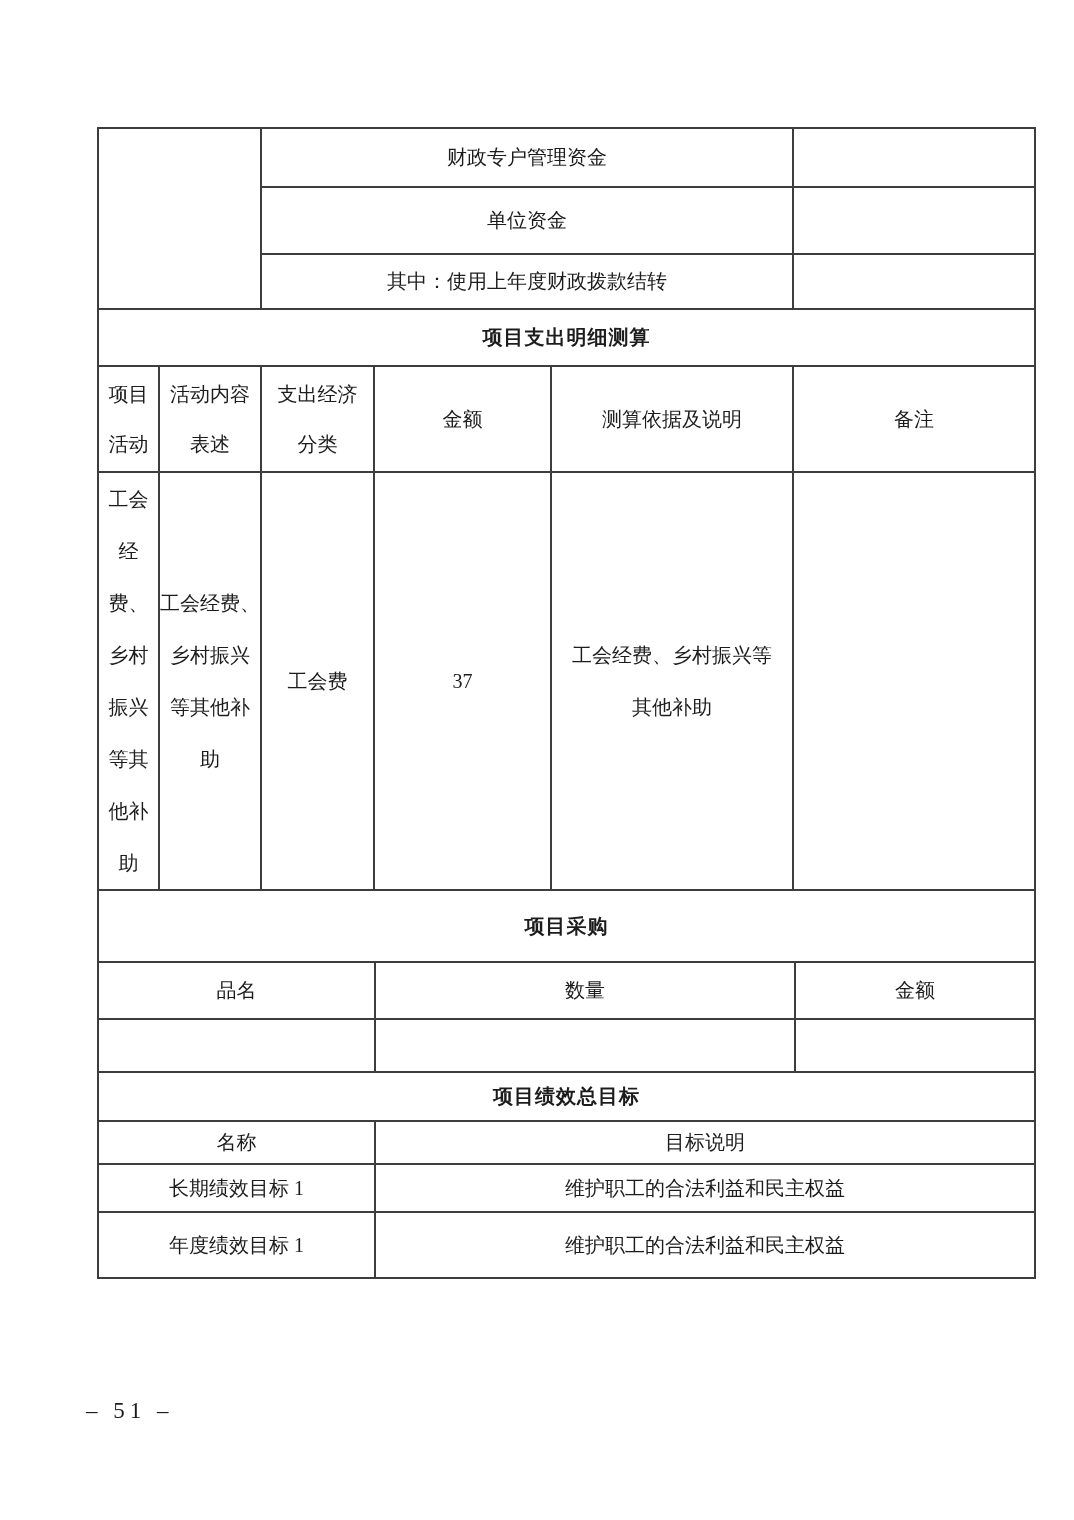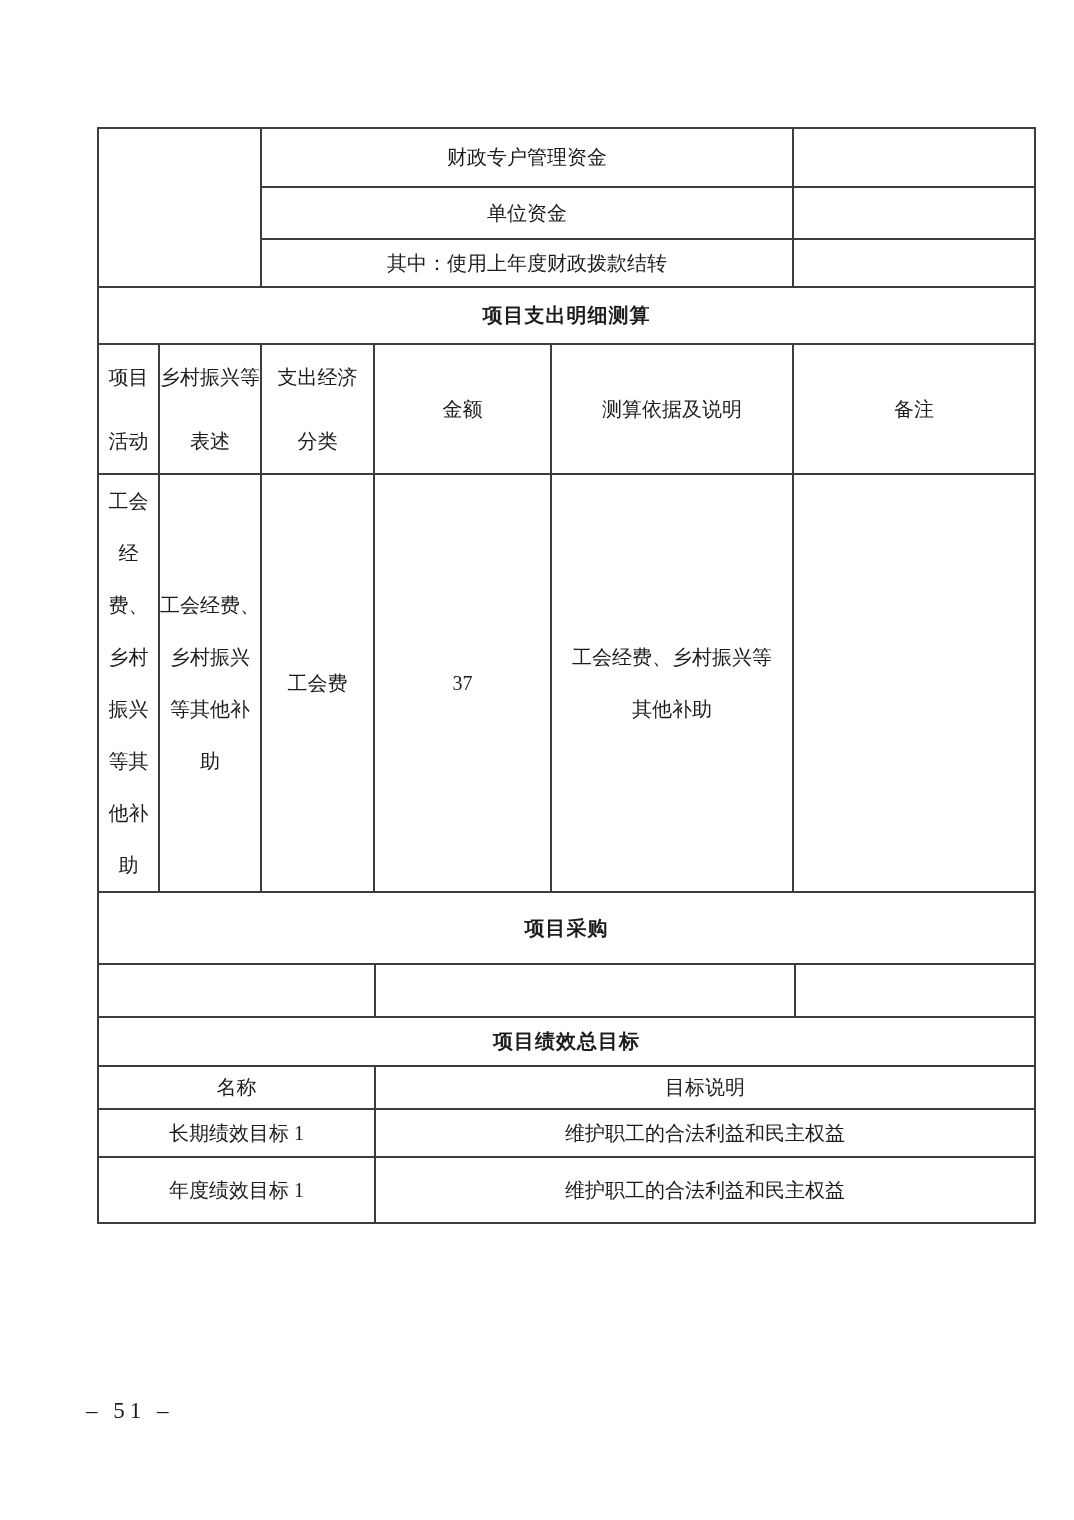--- a/index.html
+++ b/index.html
@@ -26,21 +26,21 @@
     vertical-align: middle;
     font-size: 20px;
     padding: 0;
     overflow: hidden;
   }
   td.title-cell { font-weight: bold; font-size: 21px; letter-spacing: 1px; }
   td.left { text-align: left; padding-left: 14px; margin-left: 12px; }
   td.indent { text-align: left; padding-left: 46px; }
   .preline { white-space: pre-line; }
   .lh { line-height: 52px; }
-  .lh-h { line-height: 64px; }
+  .lh-h { line-height: 50px; }
   .small { font-size: 19px; }
   .page-number {
     position: absolute;
     left: 86px;
     top: 1398px;
     font-size: 23px;
     letter-spacing: 5px;
     color: #1c1c1c;
   }
 </style>
@@ -55,25 +55,25 @@
           <col style="width:163px">
           <col style="width:532px">
           <col style="width:242px">
         </colgroup>
       <tbody>
         <tr style="height:59px">
           <td rowspan="3"></td>
           <td class="left">财政专户管理资金</td>
           <td></td>
         </tr>
-        <tr style="height:52px">
+        <tr style="height:67px">
           <td class="left">单位资金</td>
           <td></td>
         </tr>
-        <tr style="height:48px">
+        <tr style="height:55px">
           <td class="indent">其中：使用上年度财政拨款结转</td>
           <td></td>
         </tr>
       </tbody>
     </table>
 
     <table class="tbl">
       <colgroup>
         <col style="width:61px">
           <col style="width:102px">
@@ -82,21 +82,21 @@
           <col style="width:242px">
           <col style="width:242px">
       </colgroup>
       <tbody>
         <tr style="height:57px">
           <td colspan="6" class="title-cell">项目支出明细测算</td>
         </tr>
         <tr style="height:106px">
           <td class="preline lh-h">项目
 活动</td>
-          <td class="preline lh-h">乡村振兴等
+          <td class="preline lh-h">活动内容
 表述</td>
           <td class="preline lh-h">支出经济
 分类</td>
           <td>金额</td>
           <td>测算依据及说明</td>
           <td>备注</td>
         </tr>
         <tr style="height:416px">
           <td class="preline lh small">工会
 经
@@ -121,20 +121,25 @@
 
     <table class="tbl">
       <colgroup>
           <col style="width:277px">
           <col style="width:420px">
           <col style="width:240px">
         </colgroup>
       <tbody>
         <tr style="height:72px">
           <td colspan="3" class="title-cell">项目采购</td>
+        </tr>
+        <tr style="height:57px">
+          <td>品名</td>
+          <td>数量</td>
+          <td>金额</td>
         </tr>
         <tr style="height:53px">
           <td></td>
           <td></td>
           <td></td>
         </tr>
       </tbody>
     </table>
 
     <table class="tbl">

